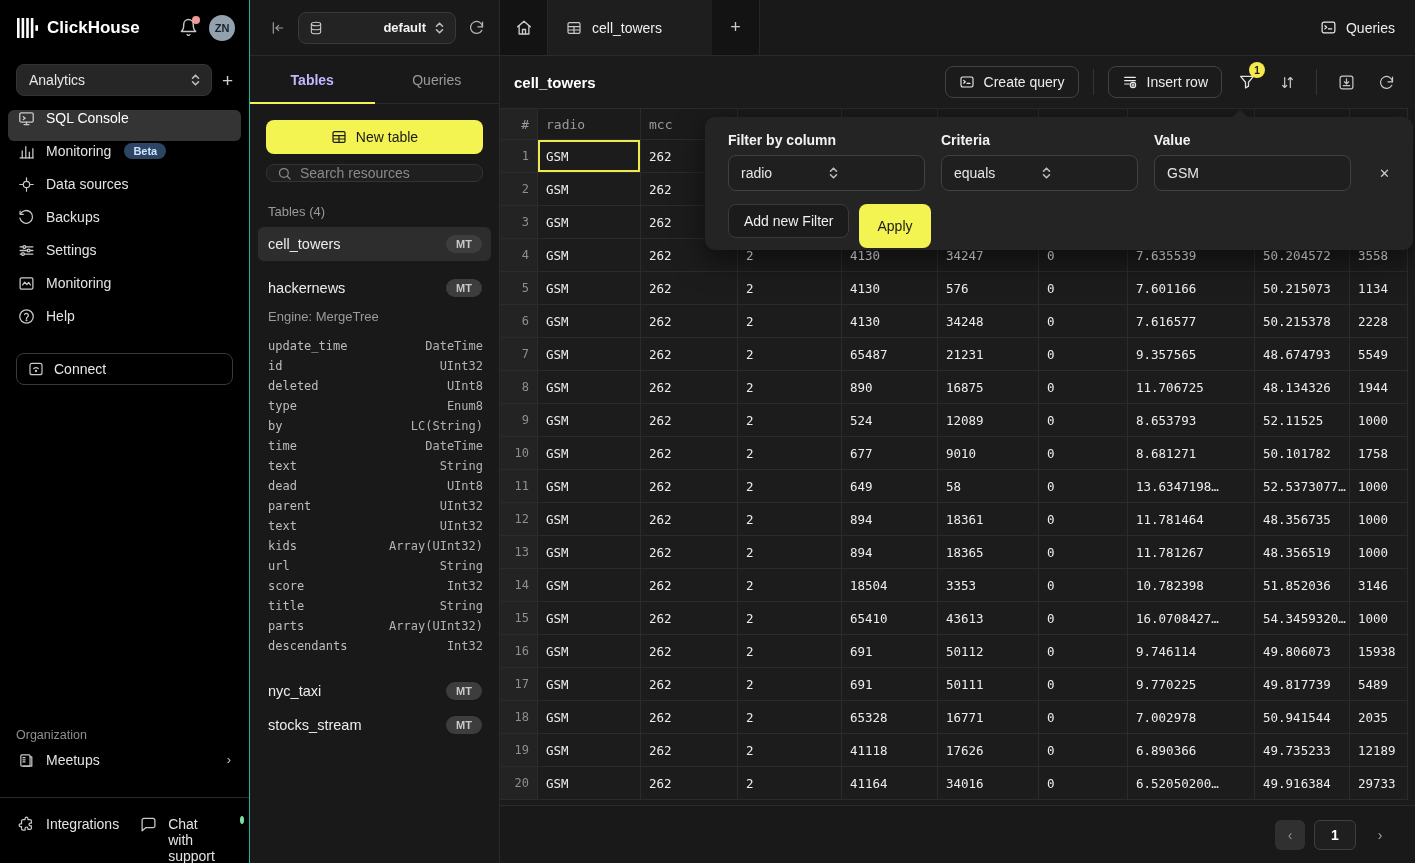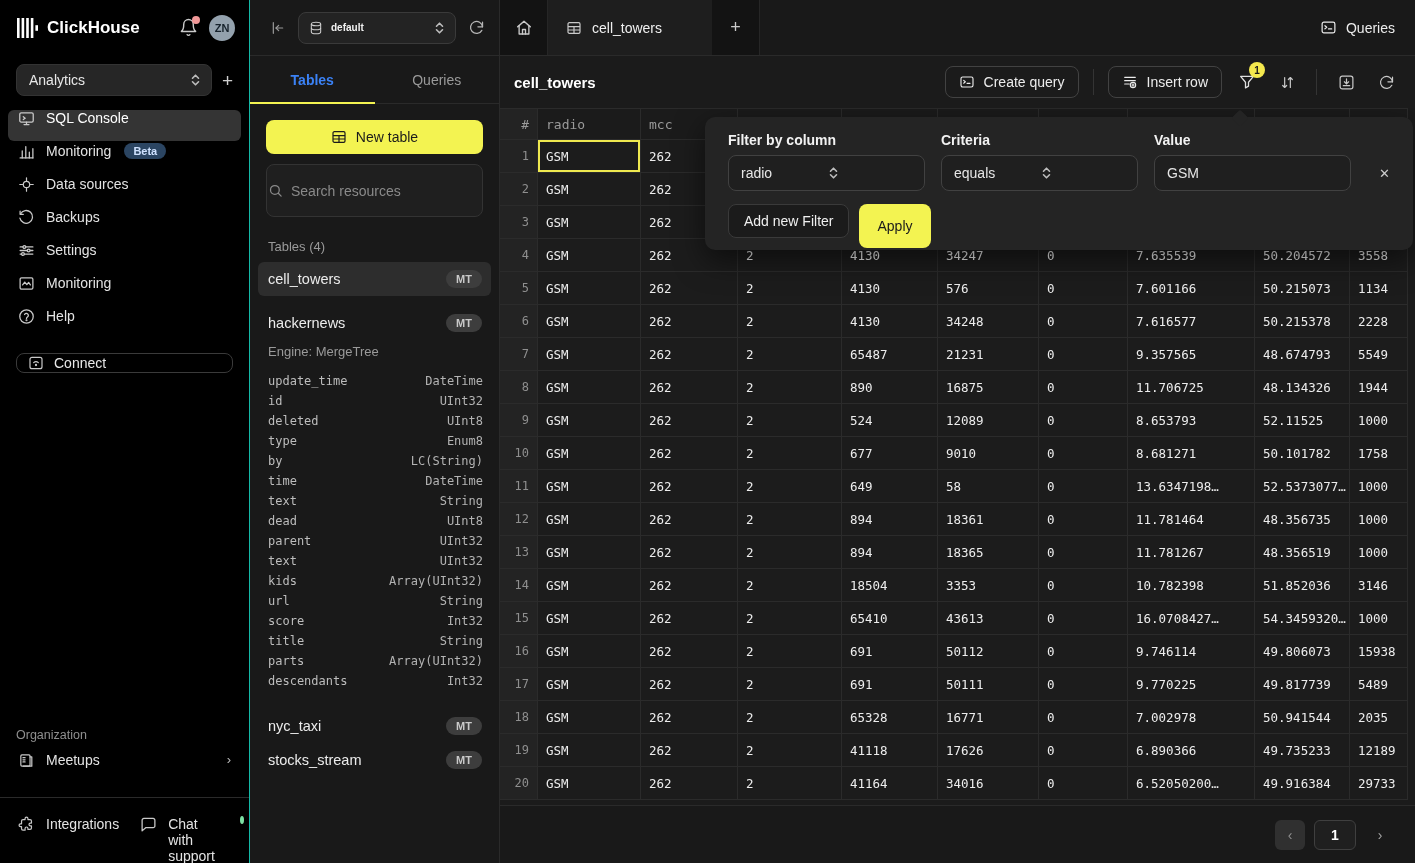--- a/index.html
+++ b/index.html
@@ -17,44 +17,44 @@
   .avatar { width:26px; height:26px; border-radius:50%; background:#93a1ad; color:#16222c; font-size:11px; font-weight:700; display:flex; align-items:center; justify-content:center; }
   .service-row { display:flex; align-items:center; gap:10px; padding:8px 16px 14px 16px; }
   .service-select { flex:1; height:32px; background:#262626; border:1px solid #333; border-radius:8px; display:flex; align-items:center; justify-content:space-between; padding:0 10px 0 12px; cursor:pointer; }
   .plus-btn { color:#cfcfcf; font-size:19px; font-weight:400; cursor:pointer; line-height:1; }
   nav { padding:0 8px; display:flex; flex-direction:column; gap:2px; }
   .nav-item { height:31px; display:flex; align-items:flex-start; gap:11px; padding:0 10px; border-radius:6px; color:#e3e3e3; cursor:pointer; }
   .nav-item.active { background:#343434; color:#fff; }
   .nav-item .ico { width:17px; height:17px; display:flex; align-items:center; justify-content:center; color:#c9c9c9; }
   .badge-beta { margin-left:2px; background:#2b4562; color:#cfe2ff; font-size:11px; font-weight:700; padding:2px 9px; border-radius:10px; }
   .connect-wrap { padding:14px 16px 0 16px; }
-  .connect-btn { width:100%; height:20px; border:1px solid #3a3a3a; background:transparent; border-radius:8px; color:#e8e8e8; font-size:14px; display:flex; align-items:center; gap:10px; padding:0 11px; cursor:pointer; font-family:inherit; }
+  .connect-btn { width:100%; height:32px; border:1px solid #3a3a3a; background:transparent; border-radius:8px; color:#e8e8e8; font-size:14px; display:flex; align-items:center; gap:10px; padding:0 11px; cursor:pointer; font-family:inherit; }
   .sb-spacer { flex:1; }
   .org-label { padding:0 16px 10px 16px; color:#8f8f8f; font-size:12.5px; }
   .org-row { margin:0 8px 14px 8px; }
   .org-row .chev-r { margin-left:auto; color:#bdbdbd; font-size:13px; }
   .sb-divider { border-top:1px solid #2a2a2a; }
   .sb-footer { padding:18px 8px 16px 8px; display:flex; flex-direction:row; gap:1px; }
   .green-dot { width:8px; height:8px; border-radius:50%; background:#7ce0a3; margin:0 5px 0 4px; }
 
   
   .browser { width:250px; min-width:250px; background:#191919; border-right:1px solid #2a2a2a; display:flex; flex-direction:column; }
   .br-header { height:56px; display:flex; align-items:center; gap:12px; padding:0 14px 0 20px; border-bottom:1px solid #2a2a2a; }
   .collapse-ic { color:#9a9a9a; font-size:15px; cursor:pointer; }
   .db-select { flex:1; height:32px; background:#232323; border:1px solid #3a3a3a; border-radius:8px; display:flex; align-items:center; gap:8px; padding:0 10px; cursor:pointer; }
-  .db-select .lbl { flex:1; font-weight:700; font-size:10px; color:#f2f2f2; }
+  .db-select .lbl { flex:1; font-weight:700; font-size:13px; color:#f2f2f2;text-align:right; }
   .icon-btn { color:#b5b5b5; cursor:pointer; display:flex; align-items:center; justify-content:center; }
   .br-tabs { height:48px; display:flex; border-bottom:1px solid #2a2a2a; }
   .br-tab { flex:1; display:flex; align-items:center; justify-content:center; color:#9a9a9a; cursor:pointer; position:relative; font-size:14px; }
-  .br-tab.active { color:#3b82f6; font-weight:700; }
+  .br-tab.active { color:#c4b5fd; font-weight:700; }
   .br-tab.active::after { content:""; position:absolute; left:0; right:0; bottom:-1px; height:2px; background:var(--accent); }
   .newtable-wrap { padding:16px 16px 10px 16px; }
   .newtable-btn { width:100%; height:34px; background:var(--accent); border:none; border-radius:8px; color:#1b1b1b; font-size:14px; font-weight:400; display:flex; align-items:center; justify-content:center; gap:9px; cursor:pointer; font-family:inherit; }
   .search-wrap { padding:0 16px 16px 16px; }
-  .search-box { height:53px; background:#1f1f1f; border:1px solid #333; border-radius:8px; display:flex; align-items:center; gap:8px; padding:0 10px;justify-content:flex-end; }
+  .search-box { height:18px; background:#1f1f1f; border:1px solid #333; border-radius:8px; display:flex; align-items:center; gap:8px; padding:0 10px; }
   .search-box input { flex:1; background:transparent; border:none; outline:none; color:#dadada; font-size:14px; font-family:inherit; }
   .search-box input::placeholder { color:#8a8a8a; }
   .tables-label { padding:6px 18px 8px 18px; color:#9a9a9a; font-size:13px; }
   .tbl-item { margin:0 8px; height:34px; display:flex; align-items:center; justify-content:space-between; padding:0 9px 0 10px; border-radius:6px; color:#ececec; font-size:14.5px; cursor:pointer; }
   .tbl-item.selected { background:#2d2d2d; }
   .pill-mt { background:#3d3d3d; color:#c9c9c9; font-size:11px; font-weight:700; padding:3px 10px; border-radius:10px; }
   .engine-line { padding:4px 18px 10px 18px; color:#9a9a9a; font-size:13px; }
   .schema-list { padding:2px 16px 8px 18px; display:flex; flex-direction:column; gap:0; }
   .schema-row { display:flex; justify-content:space-between; height:20px; align-items:center; font-family:"DejaVu Sans Mono", monospace; font-size:12px; color:#bdbdbd; }
   .schema-row .stype { color:#b3b3b3; }

